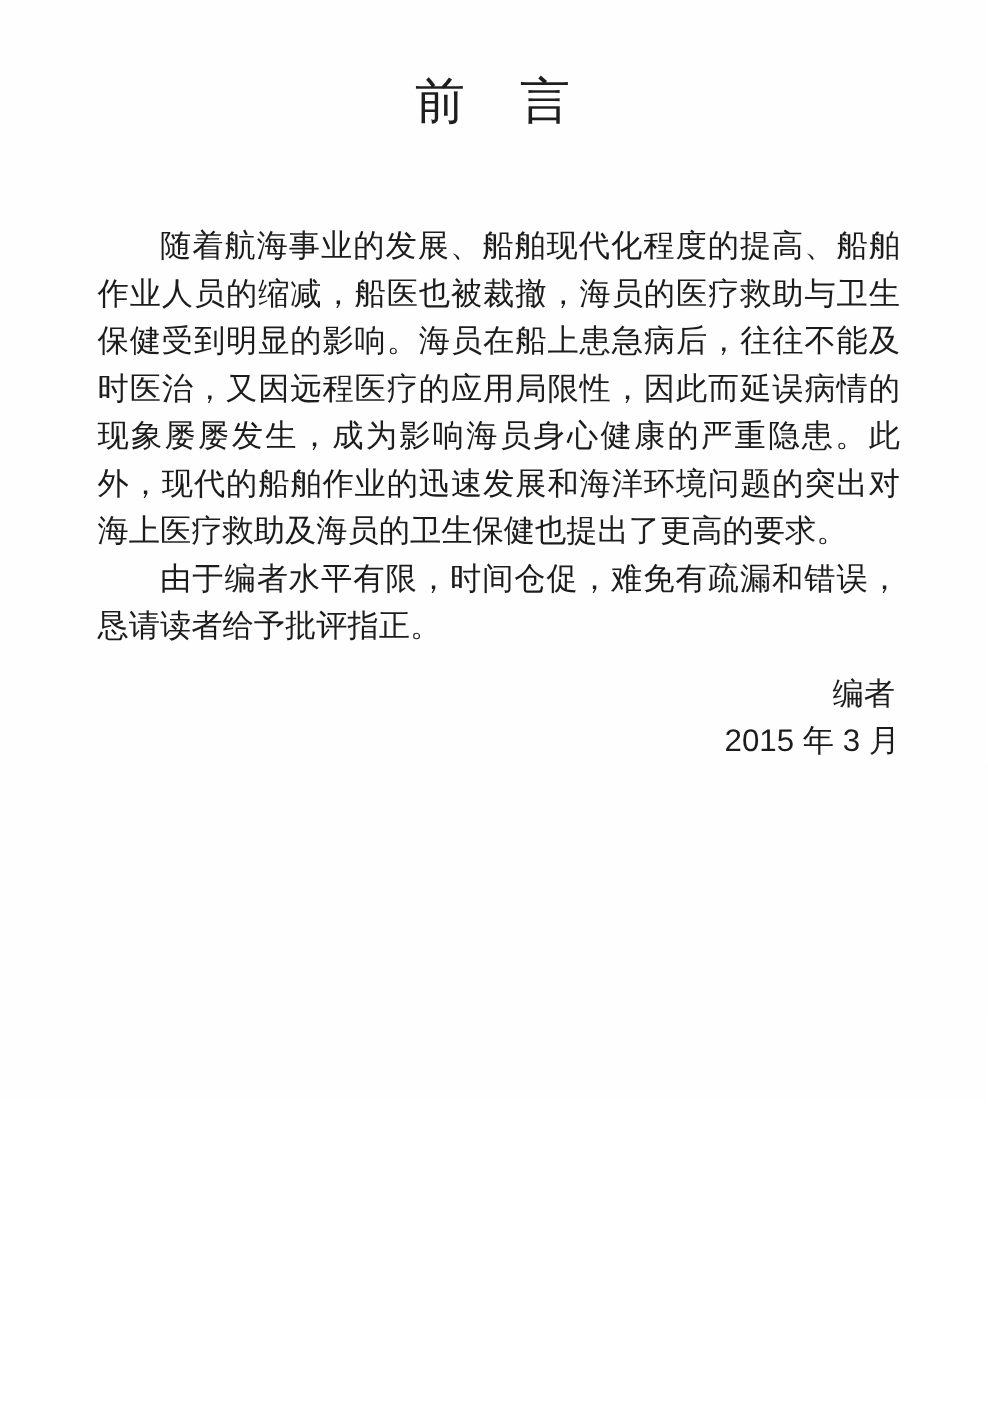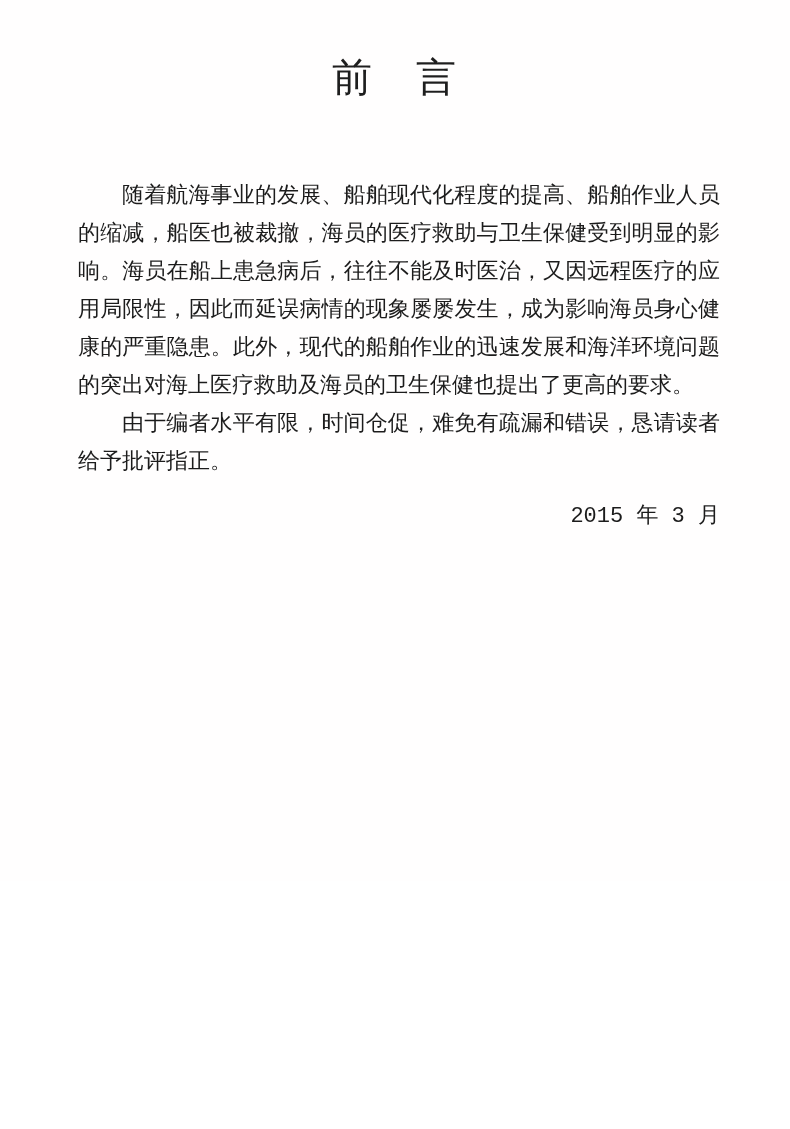--- a/index.html
+++ b/index.html
@@ -7,37 +7,37 @@
     padding: 0;
     background: #ffffff;
   }
   .page {
     position: relative;
     width: 790px;
     height: 881px;
     margin: 0 auto;
     background: #fffefe;
     color: #1c1c1c;
-    font-family: Liberation Mono, monospace;
+    font-family: Liberation Sans, sans-serif;
     overflow: hidden;
     box-sizing: border-box;
   }
   .title {
     margin: 0;
     padding-top: 60px;
     text-align: center;
     font-size: 40px;
     line-height: 42px;
     font-weight: 500;
     letter-spacing: 2px;
     color: #1e1e1e;
   }
   .body {
     margin: 76px 70px 0 78px; 
-    font-size: 22px;
+    font-size: 25px;
     line-height: 38px;
     text-align: justify;
     text-justify: inter-ideograph;
     color: #1c1c1c;
   }
   .body p {
     margin: 0;
     text-indent: 2em;
   }
   .signature {
@@ -53,16 +53,17 @@
 <body>
 
 <div class="page">
   <h1 class="title">前　言</h1>
 
   <div class="body">
     <p>随着航海事业的发展、船舶现代化程度的提高、船舶作业人员的缩减，船医也被裁撤，海员的医疗救助与卫生保健受到明显的影响。海员在船上患急病后，往往不能及时医治，又因远程医疗的应用局限性，因此而延误病情的现象屡屡发生，成为影响海员身心健康的严重隐患。此外，现代的船舶作业的迅速发展和海洋环境问题的突出对海上医疗救助及海员的卫生保健也提出了更高的要求。</p>
     <p>由于编者水平有限，时间仓促，难免有疏漏和错误，恳请读者给予批评指正。</p>
 
     <div class="signature">
+      <div class="author">编者</div>
       <div class="date">2015 年 3 月</div>
     </div>
   </div>
 </div>
 
 </body></html>

